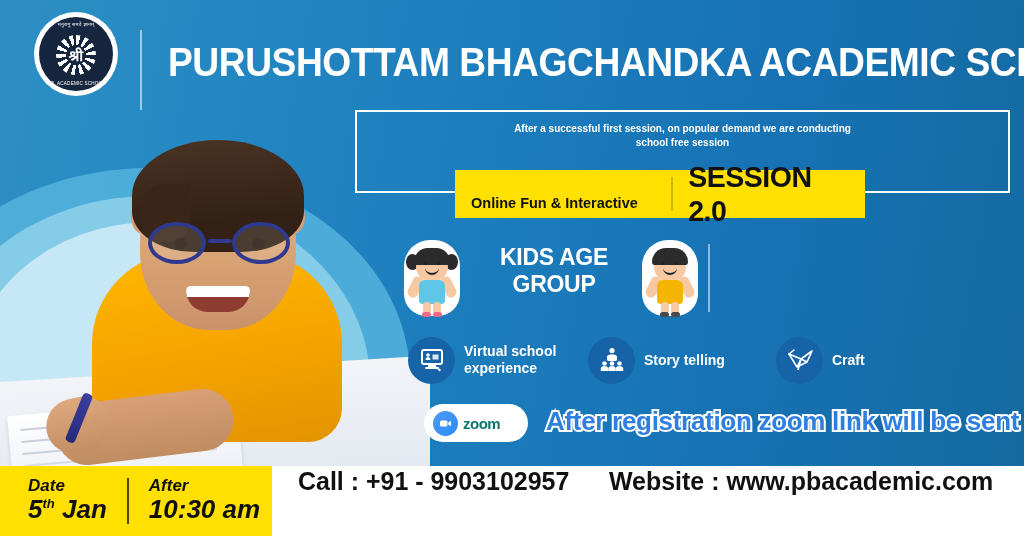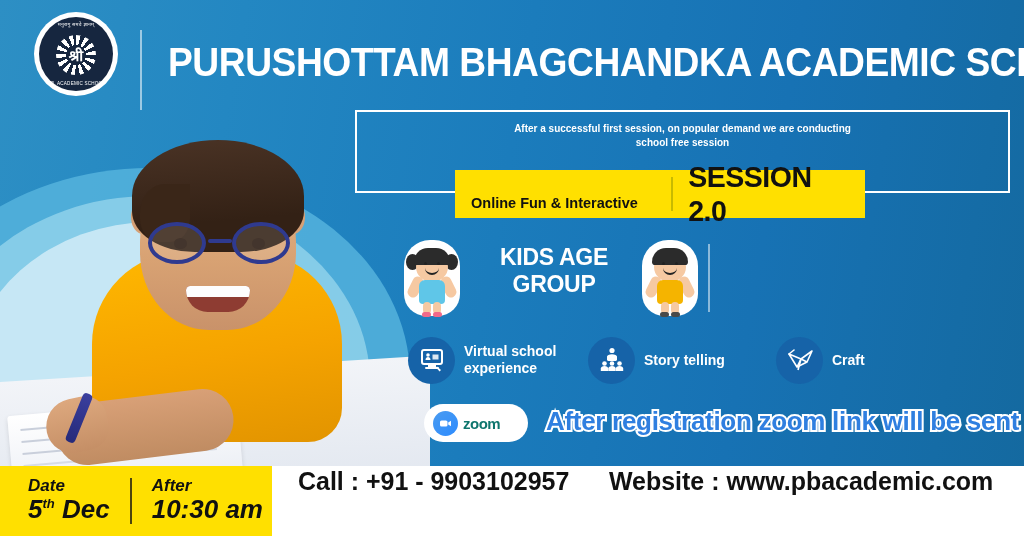--- a/index.html
+++ b/index.html
@@ -449,21 +449,21 @@
       </svg>
     </div>
     <span class="zoom-word">zoom</span>
   </div>
   <div class="zoom-note">After registration zoom link will be sent</div>
 
   <div class="bottom">
     <div class="bottom-yellow">
       <div class="dt-block">
         <div class="dt-label">Date</div>
-        <div class="dt-value"><span>5</span><sup>th</sup> <span>Dec</span></div>
+        <div class="dt-value"><span>5</span><sup>th</sup> <span>Jan</span></div>
       </div>
       <div class="dt-sep"></div>
       <div class="dt-block">
         <div class="dt-label">After</div>
         <div class="dt-value">10:30 am</div>
       </div>
     </div>
     <div class="bottom-white">
       <div class="contact">Call : +91 - 9903102957</div>
       <div class="contact">Website : www.pbacademic.com</div>

